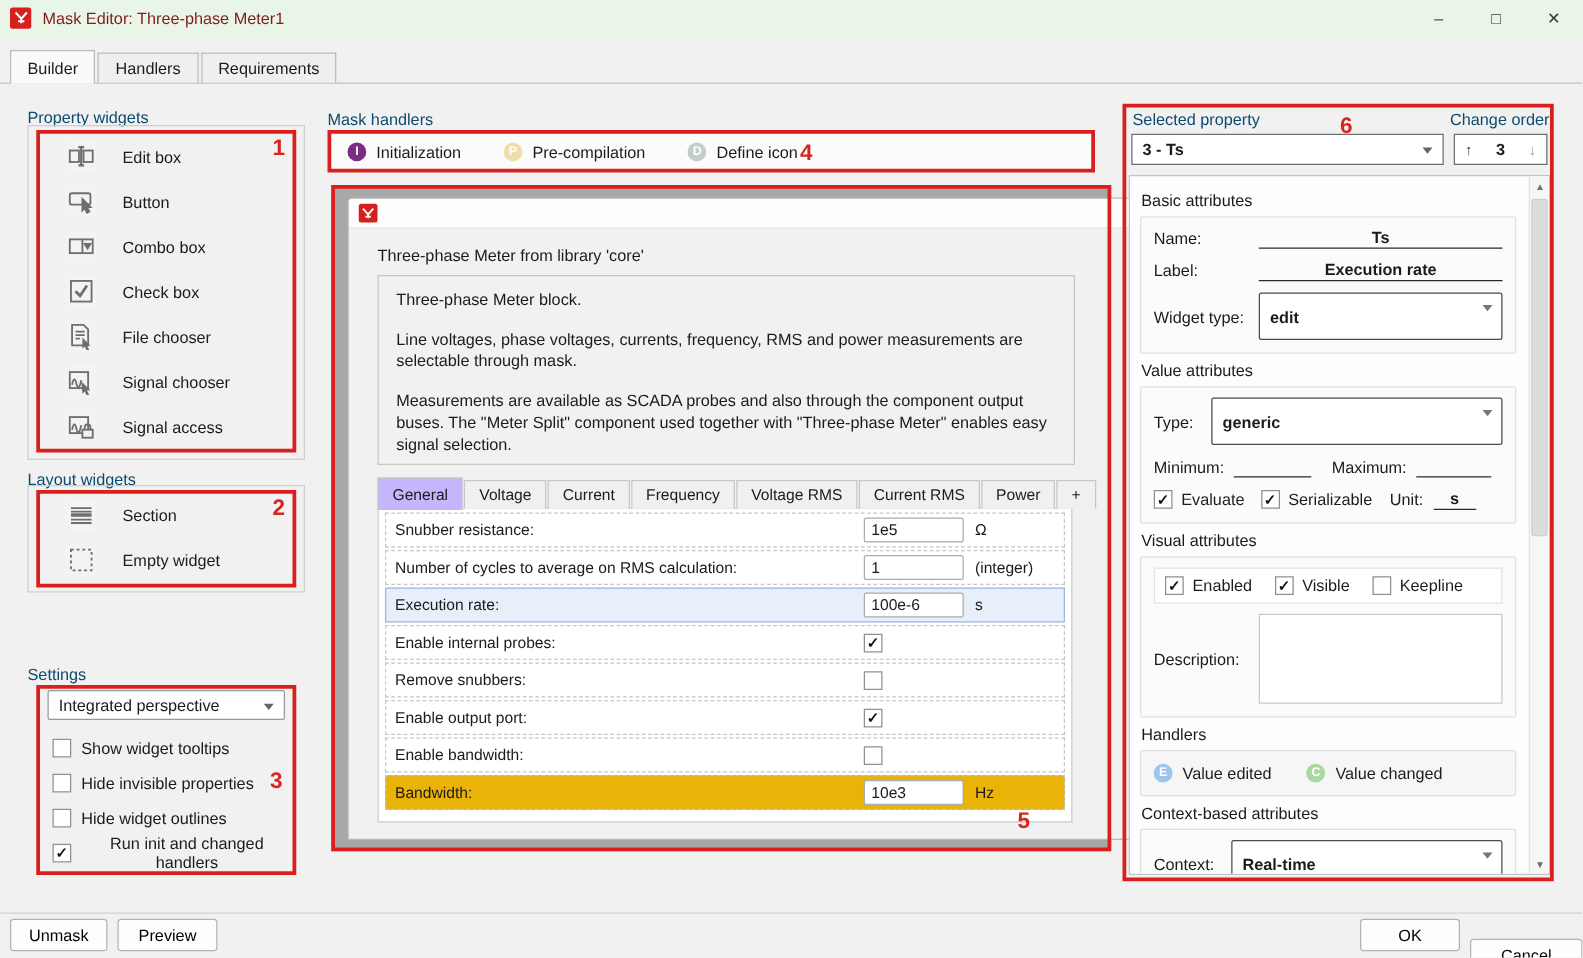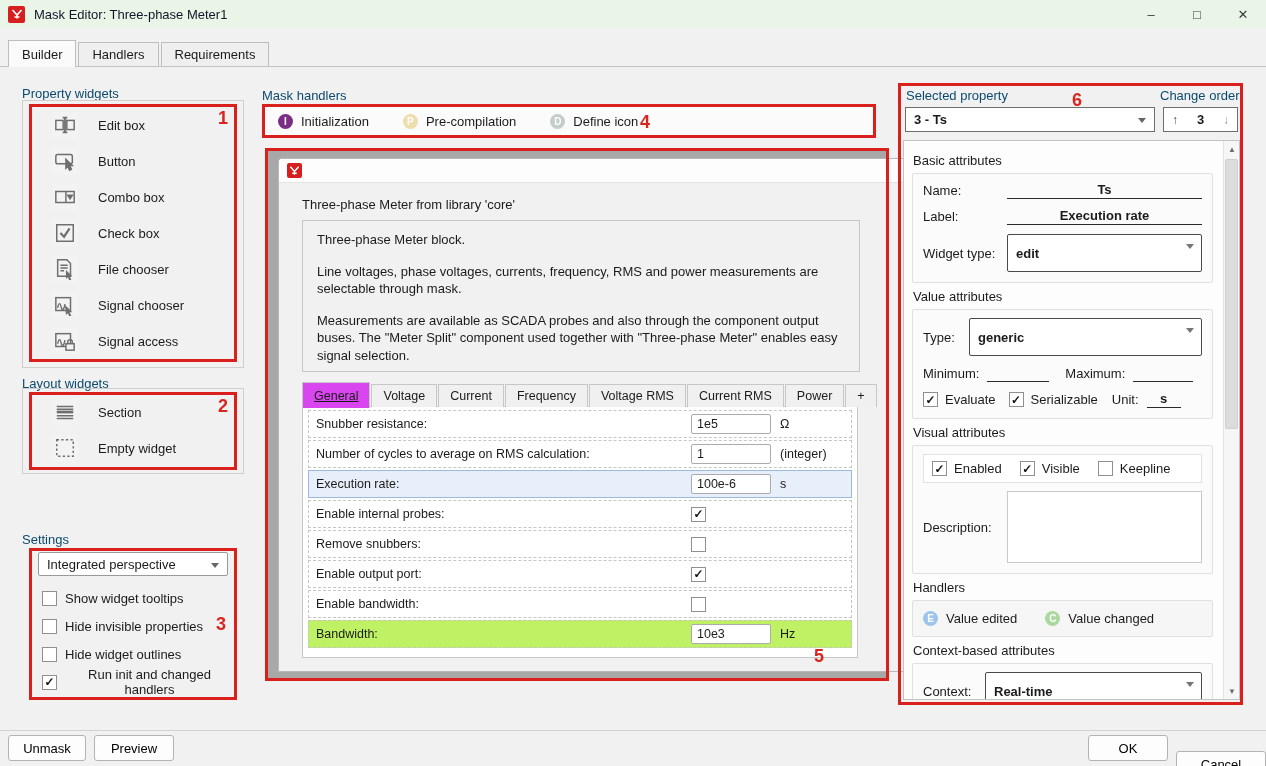--- a/index.html
+++ b/index.html
@@ -6,21 +6,21 @@
   html,body { width:1266px; height:766px; overflow:hidden; }
   body { font-family:"Liberation Sans", sans-serif; font-size:13px; color:#1b1b1b; background:#f1f1f1; position:relative; }
   .abs { position:absolute; }
   .red-box { position:absolute; border:3px solid #da201c; pointer-events:none; }
   .badge { position:absolute; color:#d7261f; font-weight:bold; font-size:18px; }
 
   
   .titlebar { position:absolute; top:0; left:0; width:1266px; height:28px; background:#e9f5e6; display:flex; align-items:center; }
   .app-logo { width:17px; height:17px; background:#d81f1f; border-radius:2px; margin:0 9px 0 8px; display:flex; align-items:center; justify-content:center; }
   .app-logo svg { width:12px; height:12px; }
-  .title-text { font-size:13px; color:#0f172a; }
+  .title-text { font-size:13px; color:#7f1d1d; }
   .win-btns { margin-left:auto; display:flex; height:100%; }
   .win-btn { width:46px; height:100%; display:flex; align-items:center; justify-content:center; color:#3c3c3c; font-size:13px; }
 
   
   .tabstrip { position:absolute; top:42px; left:0; width:1266px; height:25px; border-bottom:1px solid #c2c2c2; display:flex; align-items:flex-end; padding-left:8px; }
   .mtab { border:1px solid #bdbdbd; border-bottom:none; background:#efefef; padding:4px 13px 4px; margin-right:2px; font-size:13px; position:relative; }
   .mtab.active { background:#fafafa; padding-top:6px; margin-bottom:-1px; padding-bottom:5px; z-index:2; }
 
   .sec-label { position:absolute; font-size:13px; color:#0c4a6e; }
 
@@ -48,29 +48,29 @@
   .preview-backdrop { position:absolute; left:265px; top:148px; width:624px; height:533px; background:#a8a8a8; }
   .pwindow { position:absolute; left:13px; top:10px; width:640px; height:514px; background:#f1f1f1; border:1px solid #b8b8b8; border-radius:4px 4px 0 0; overflow:hidden; }
   .pw-titlebar { height:24px; background:#fdfdfd; border-bottom:1px solid #e4e4e4; display:flex; align-items:center; padding-left:8px; }
   .pw-logo { width:15px; height:15px; background:#d81f1f; border-radius:2px; display:flex; align-items:center; justify-content:center; }
   .pw-logo svg { width:11px; height:11px; }
   .pw-header { margin:14px 0 8px 23px; font-size:13px; }
   .desc-box { margin-left:23px; width:558px; height:152px; border:1px solid #c7c7c7; padding:10px 14px; font-size:13px; line-height:1.35; }
   .desc-box p { margin-bottom:14px; }
   .ptabs { margin:10px 0 0 23px; display:flex; align-items:flex-end; height:25px; position:relative; z-index:2; }
   .ptab { border:1px solid #c7c7c7; border-bottom:none; background:#f0f0f0; padding:4px 11px; margin-right:1px; font-size:12.5px; }
-  .ptab.active { background:#d946ef; padding-top:6px; margin-bottom:-1px; padding-bottom:5px;text-decoration:underline; }
+  .ptab.active { background:#c4b5fd; padding-top:6px; margin-bottom:-1px; padding-bottom:5px; }
   .form-box { margin-left:23px; width:556px; height:252px; background:#fff; border:1px solid #c7c7c7; margin-top:-1px; padding:3px 5px; }
   .frow { display:flex; align-items:center; height:28px; border:1px dashed #c6c6c6; margin-bottom:2px; background:#fff; }
   .frow .flabel { flex:1; padding-left:7px; font-size:12.5px; }
   .frow .fctrl { width:160px; display:flex; align-items:center; }
   .frow input, .fedit { width:80px; height:20px; border:1px solid #ababab; border-radius:2px; background:#fff; font-family:"Liberation Sans",sans-serif; font-size:12.5px; padding:0 5px; display:flex; align-items:center; }
   .frow .funit { margin-left:9px; font-size:12.5px; }
   .frow.selected { background:#e7effb; border:1px solid #9db8e0; }
-  .frow.disabled { background:#bef264; }
+  .frow.disabled { background:#eab308; }
 
   
   .inspector { position:absolute; left:903px; top:140px; width:337px; height:560px; border:1px solid #c3c3c3; background:#fdfdfd; display:flex; overflow:hidden; }
   .insp-content { flex:1; padding:6px 10px 0 8px; overflow:hidden; }
   .insp-scrollbar { width:16px; background:#f6f6f6; border-left:1px solid #e3e3e3; position:relative; }
   .sb-arrow { position:absolute; left:0; width:16px; height:16px; display:flex; align-items:center; justify-content:center; color:#6f6f6f; font-size:8px; }
   .sb-thumb { position:absolute; left:1px; width:13px; background:#dcdcdc; border:1px solid #cfcfcf; border-radius:2px; }
   .grp-title { font-size:13px; margin:6px 0 5px 1px; }
   .grp { border:1px solid #e0e0e0; background:#fbfbfb; border-radius:2px; padding:8px 10px; margin-bottom:4px; }
   .irow { display:flex; align-items:center; margin-bottom:9px; }

